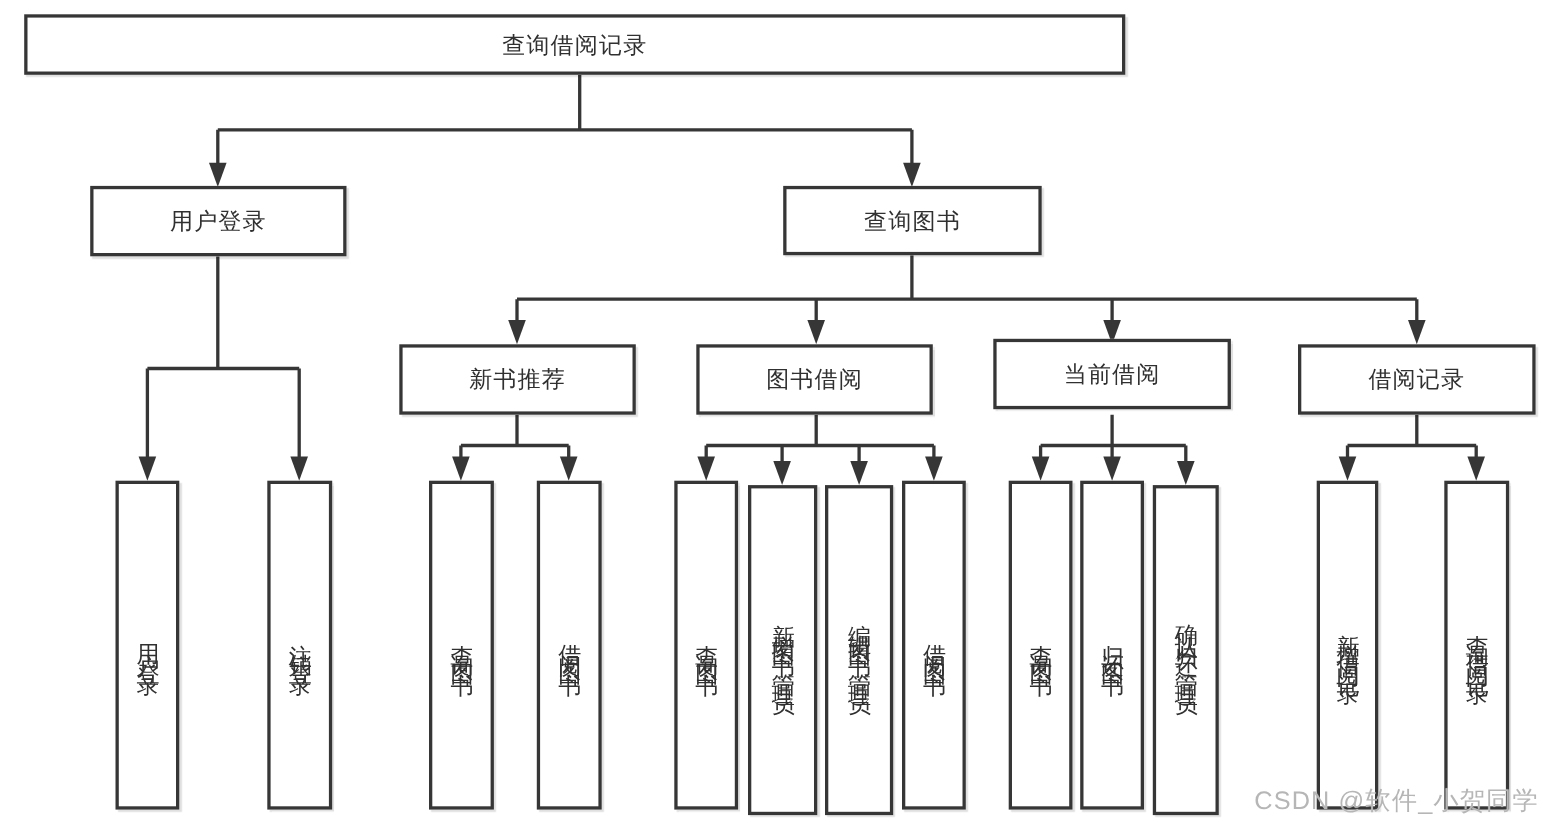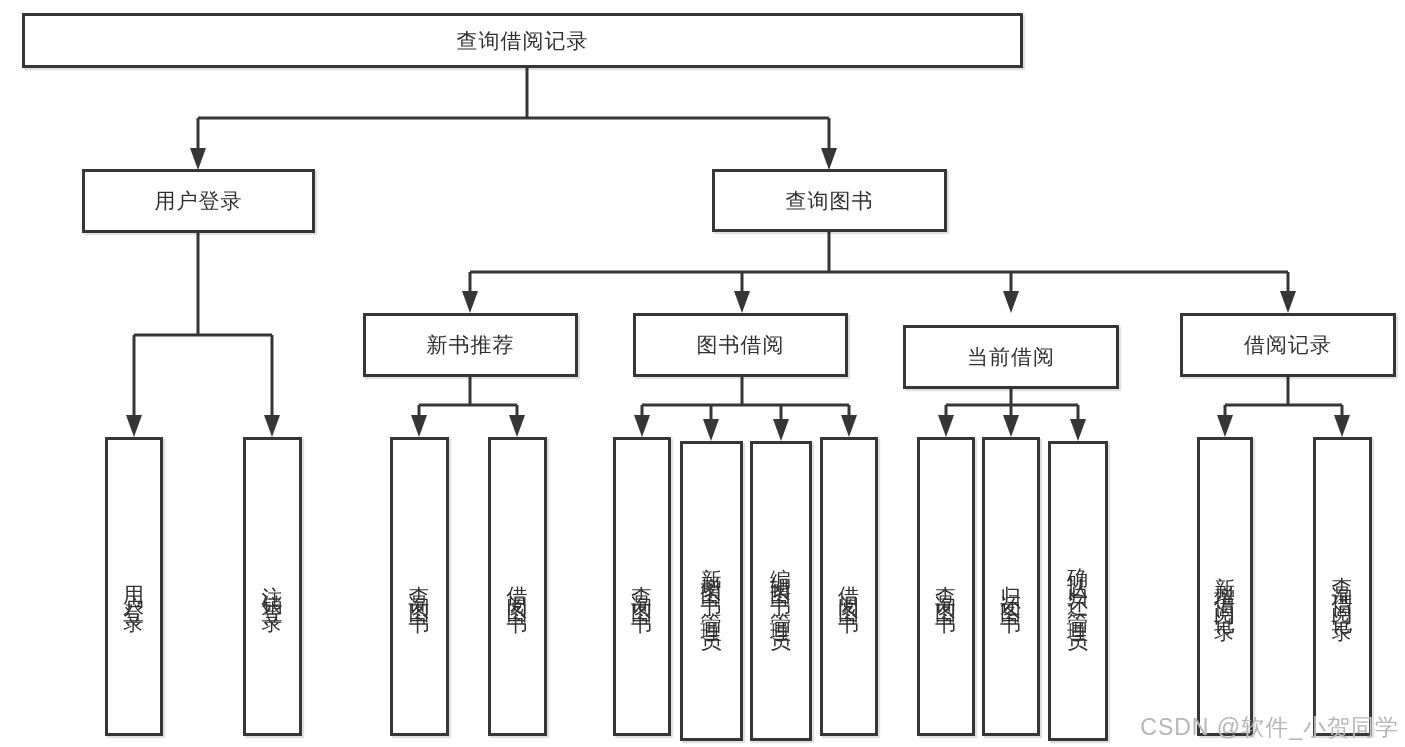--- a/index.html
+++ b/index.html
@@ -84,21 +84,21 @@
   <div class="node" style="left:712px;top:169px;width:235px;height:63px;">
     <span>查询图书</span>
   </div>
 
   <div class="node" style="left:633px;top:313px;width:215px;height:64px;">
     <span>图书借阅</span>
   </div>
   <div class="node" style="left:363px;top:313px;width:215px;height:64px;">
     <span>新书推荐</span>
   </div>
-  <div class="node" style="left:903px;top:325px;width:216px;height:64px;">
+  <div class="node" style="left:903px;top:308px;width:216px;height:64px;">
     <span>当前借阅</span>
   </div>
   <div class="node" style="left:1180px;top:313px;width:216px;height:64px;">
     <span>借阅记录</span>
   </div>
 
   <div class="node leaf" style="left:105px;top:437px;width:58px;height:299px;">
     <span>用户登录</span>
   </div>
   <div class="node leaf" style="left:243px;top:437px;width:59px;height:299px;">

